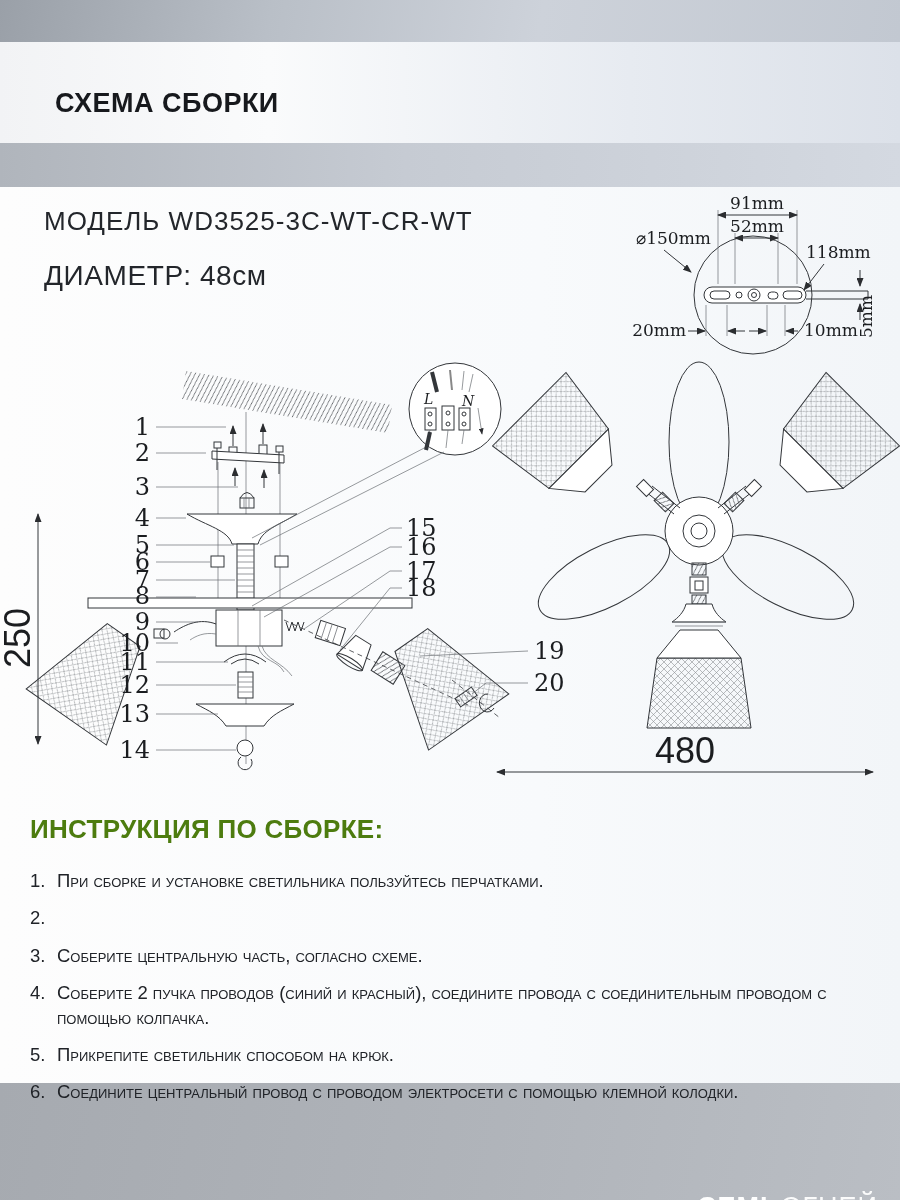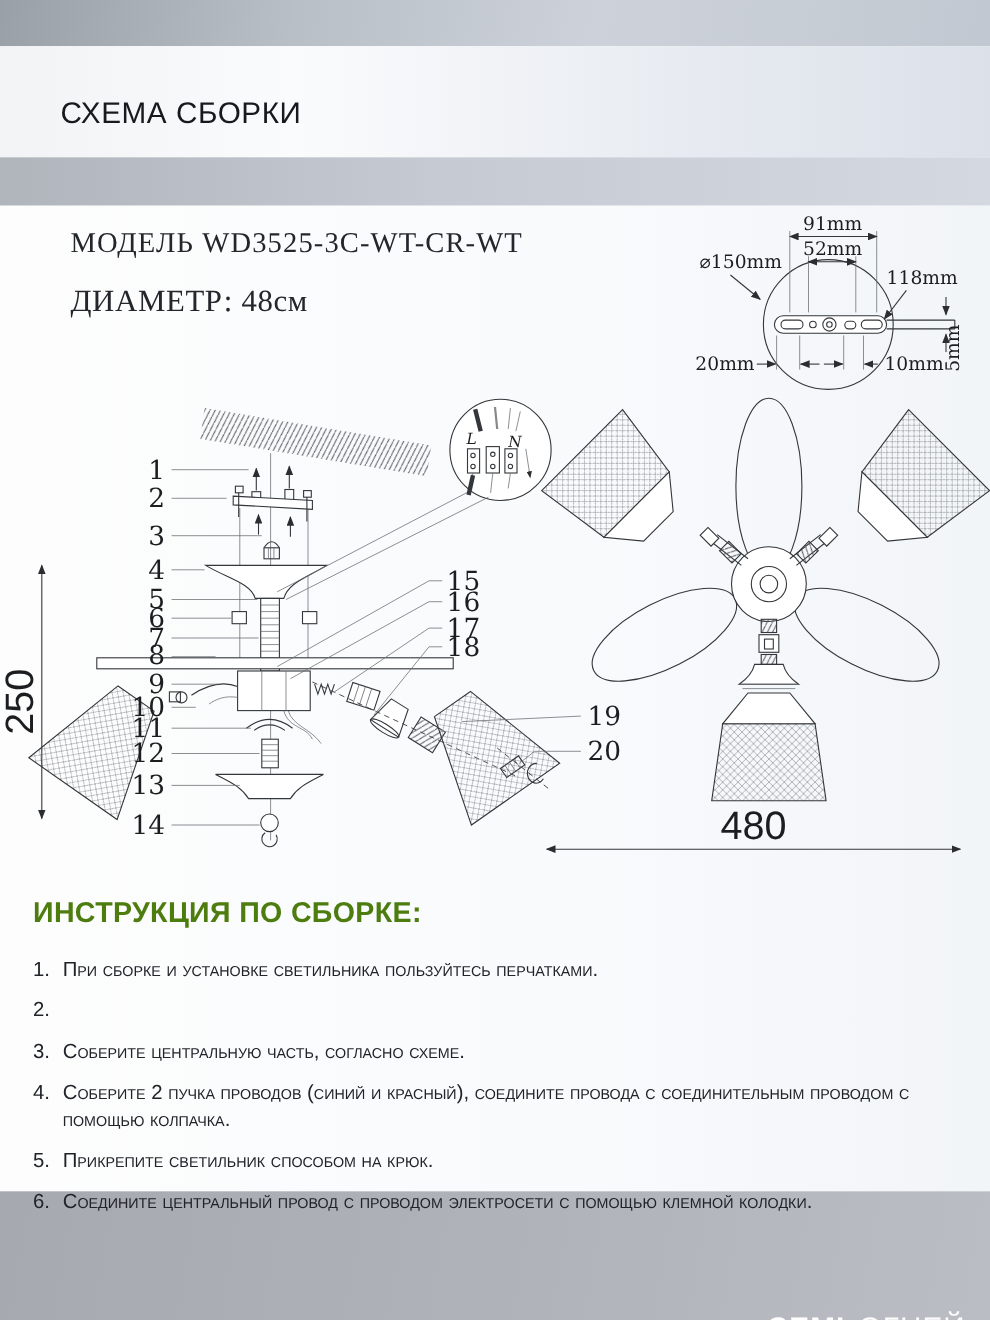--- a/index.html
+++ b/index.html
@@ -4,23 +4,23 @@
 <style>
   html,body{margin:0;padding:0;}
   body{width:900px;height:1200px;position:relative;overflow:hidden;
        font-family:"Liberation Sans",sans-serif;background:#fff;color:#1c1e22;}
   .band{position:absolute;left:0;width:900px;}
   .band-top{top:0;height:42px;background:linear-gradient(100deg,#9aa0a8 0%,#b9bfc7 30%,#cdd2da 60%,#c2c8d1 100%);}
   .band-title{top:42px;height:101px;background:linear-gradient(90deg,#f2f3f5 0%,#fafbfc 30%,#e7ebf1 70%,#dce1e9 100%);}
   .band-sub{top:143px;height:44px;background:linear-gradient(90deg,#b0b5bc 0%,#c6cbd3 45%,#d4d9e1 100%);}
   .band-content{top:187px;height:896px;background:linear-gradient(90deg,#fdfdfd 0%,#f8fafc 60%,#f2f5f8 100%);}
   .band-footer{top:1083px;height:117px;background:linear-gradient(100deg,#a6aab0 0%,#b0b4ba 55%,#babec4 100%);}
-  .page-title{position:absolute;left:55px;top:88px;font-size:27px;font-weight:400;
+  .page-title{position:absolute;left:55px;top:88px;font-size:27px;font-weight:700;
               letter-spacing:.5px;color:#17191d;}
-  .product{position:absolute;left:64px;top:206px;color:#23262b;font-family:Liberation Serif, serif;}
+  .product{position:absolute;left:44px;top:206px;color:#23262b;}
   .product .model{font-size:26px;letter-spacing:1px;}
   .product .spec{font-size:28px;letter-spacing:.6px;margin-top:23px;}
   .drawing{position:absolute;left:0;top:185px;}
   .ln{stroke:#33363a;fill:none;stroke-width:1;}
   .thin{stroke:#6a6e73;stroke-width:.7;}
   .dash{stroke-dasharray:5 4;stroke-width:.8;}
   .wfill{fill:#fff;}
   text{stroke:none;}
   .dm{font:17px "DejaVu Serif",serif;fill:#1b1d20;}
   .pn{font:24px "DejaVu Serif",serif;fill:#1b1d20;}

